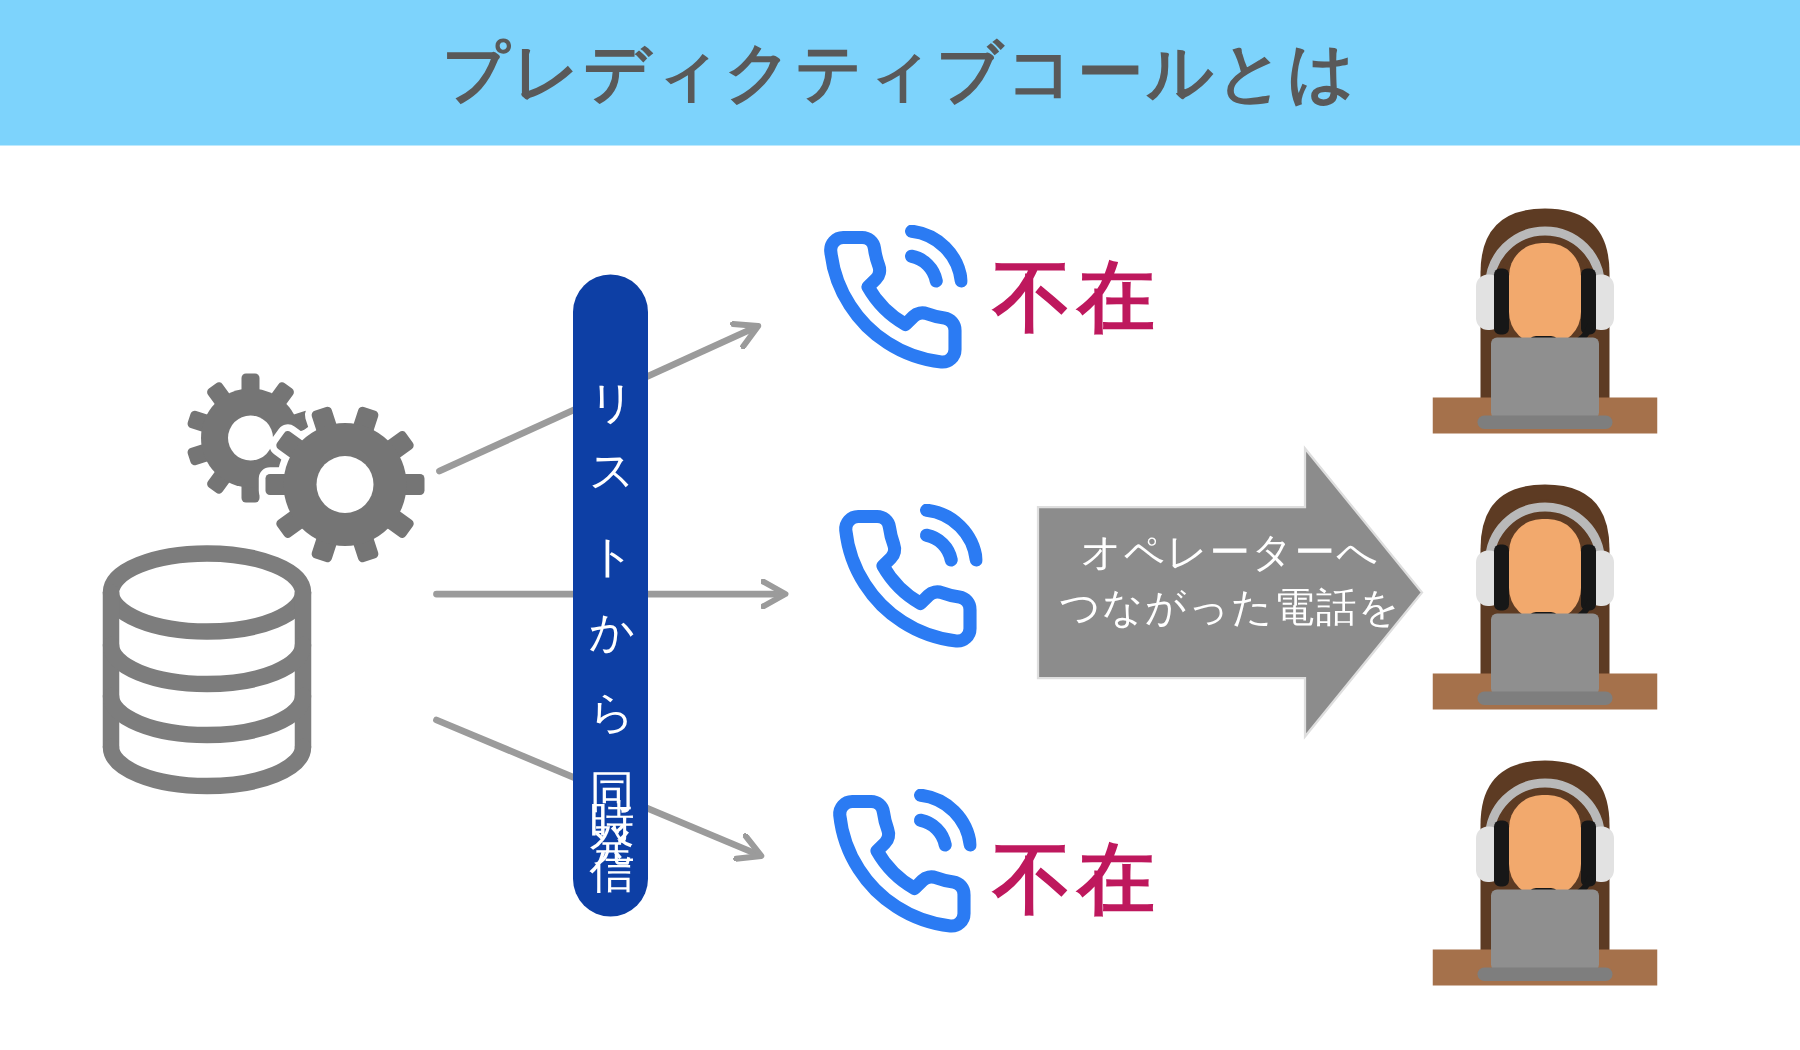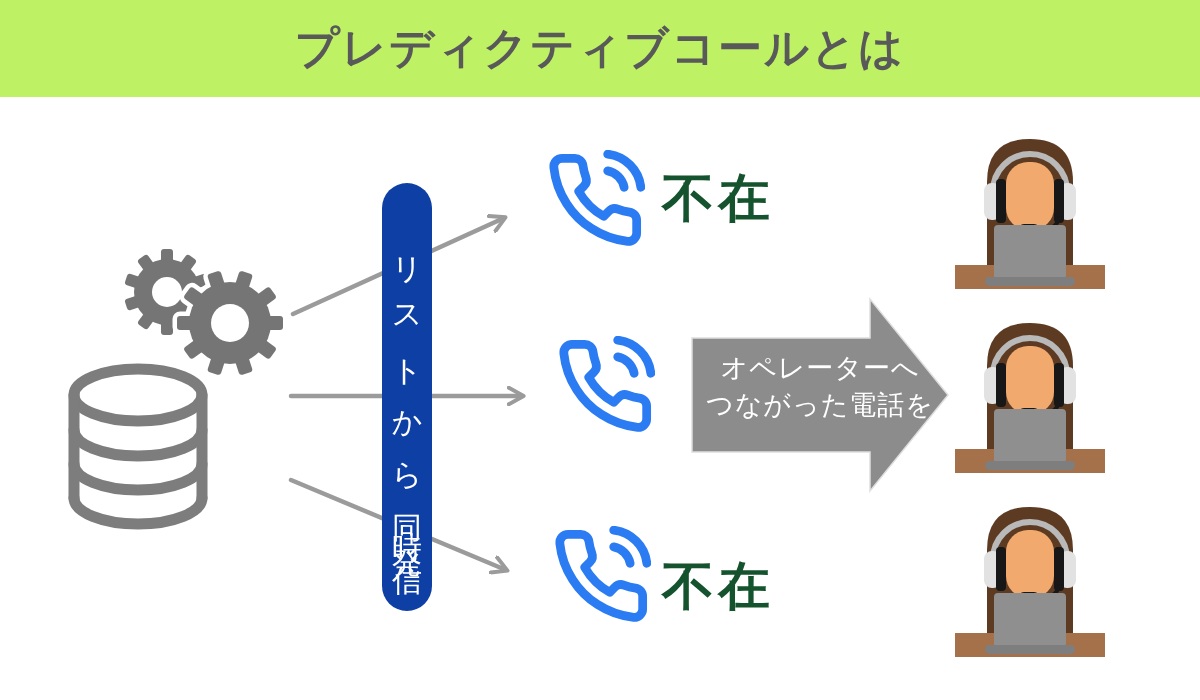--- a/index.html
+++ b/index.html
@@ -6,21 +6,21 @@
   body{
     width:1200px;height:700px;position:relative;overflow:hidden;
     background:#ffffff;
     font-family:"Liberation Sans","DejaVu Sans",sans-serif;
   }
   .abs{position:absolute;}
 
   
   .banner{
     left:0;top:0;width:1200px;height:97px;
-    background:#bef264;
+    background:#7dd3fc;
     display:flex;align-items:center;justify-content:center;
   }
   .banner h1{
     margin:0;font-size:44px;font-weight:700;color:#595959;letter-spacing:2px;
   }
 
   
   .bg-layer{left:0;top:0;width:1200px;height:700px;z-index:1;}
 
   
@@ -30,21 +30,21 @@
     display:flex;align-items:center;justify-content:center;
   }
   .pill .vtext{
     writing-mode:vertical-rl;text-orientation:upright;
     color:#ffffff;font-size:30px;letter-spacing:17px;
     line-height:50px;white-space:nowrap;
   }
 
   .phone{z-index:3;}
   .status{
-    z-index:3;font-size:52px;font-weight:700;color:#14532d;letter-spacing:4px;
+    z-index:3;font-size:52px;font-weight:700;color:#be185d;letter-spacing:4px;
     white-space:nowrap;
   }
 
   .handoff{z-index:3;}
   .handoff-text{
     left:693px;top:350px;width:254px;z-index:4;
     color:#ffffff;font-size:27px;line-height:37px;text-align:center;
     letter-spacing:1px;white-space:nowrap;
   }
 

